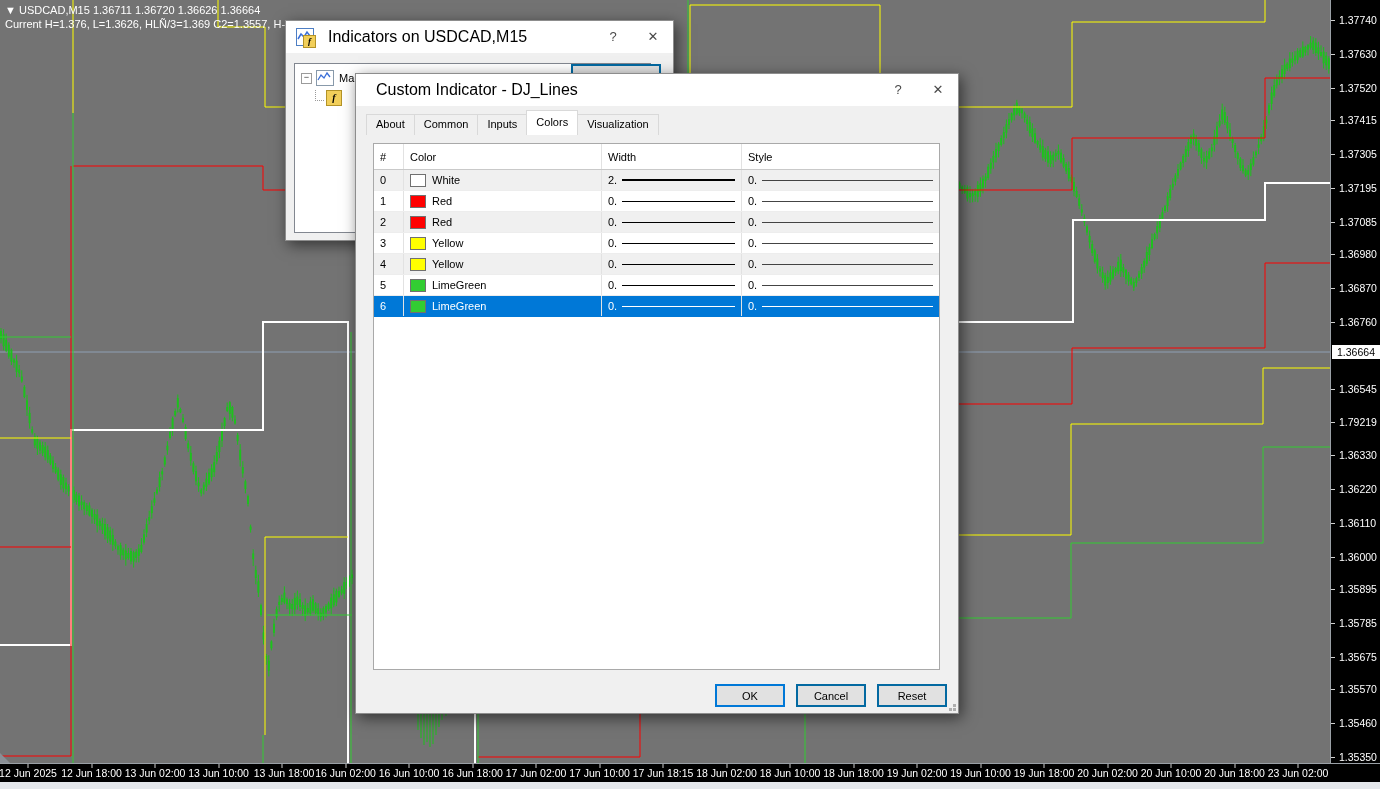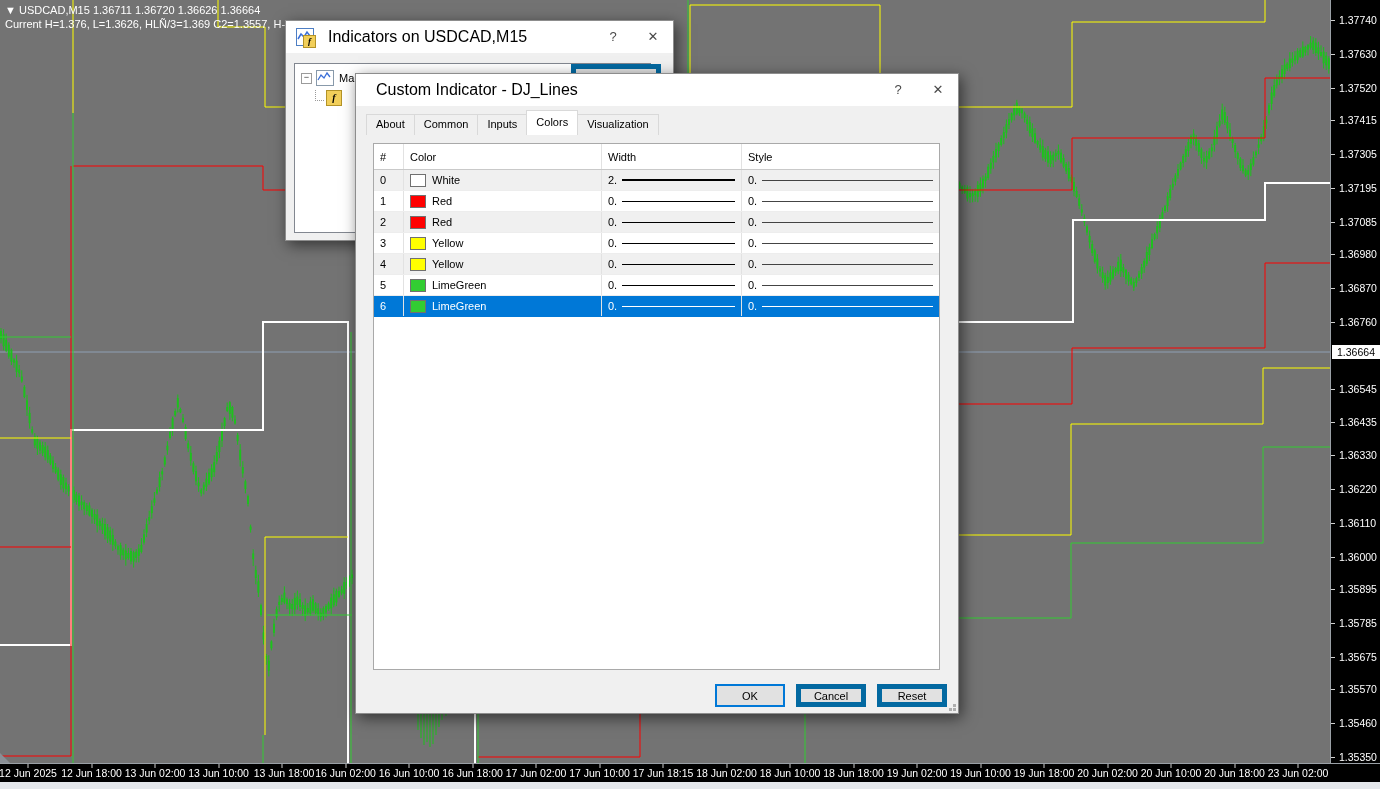--- a/index.html
+++ b/index.html
@@ -35,21 +35,21 @@
                    border:1px solid #b39328;font:italic bold 9px "Liberation Serif",serif;line-height:10px;text-align:center;}
   
   .listbox{position:absolute;background:#fff;border:1px solid #828790;}
   .treeRow{position:absolute;display:flex;align-items:center;height:18px;}
   .expBox{width:9px;height:9px;border:1px solid #9b9b9b;background:#fff;font-size:9px;line-height:7px;
           text-align:center;color:#333;margin-right:4px;}
   .chartIco{width:16px;height:14px;background:#fff;border:1px solid #8899aa;margin-right:5px;position:relative;}
   .fIco{width:14px;height:14px;background:#f2cf5a;border:1px solid #b39328;margin-right:5px;
         font:italic bold 10px "Liberation Serif",serif;line-height:13px;text-align:center;}
   .dots{border-left:1px dotted #9a9a9a;border-bottom:1px dotted #9a9a9a;width:8px;height:10px;margin:0 2px 6px 14px;}
-  .btn{position:absolute;background:#e1e1e1;border:5px solid #0369a1;text-align:center;font-size:11px;cursor:default;}
+  .btn{position:absolute;background:#e1e1e1;border:2px solid #0369a1;text-align:center;font-size:11px;cursor:default;}
   .btn.focused{border:1px solid #0078d7;box-shadow:inset 0 0 0 1px #0078d7;}
   
   .tabs{position:absolute;display:flex;align-items:flex-end;height:22px;}
   .tab{padding:3px 9px 4px 9px;border:1px solid #d9d9d9;border-bottom:none;background:#f0f0f0;
        margin-right:-1px;height:13px;line-height:13px;}
   .tab.active{background:#fff;padding-top:5px;height:15px;position:relative;z-index:2;}
   
   .ctable{position:absolute;background:#fff;border:1px solid #a9a9a9;overflow:hidden;}
   .crow{display:flex;height:20px;align-items:center;border-bottom:1px solid #ededed;}
   .crow.hdrRow{height:25px;border-bottom:1px solid #c9c9c9;font-size:11px;}
@@ -695,21 +695,21 @@
       <div class="pLabel" style="top: 221.981px;">1.37085</div>
       <div class="pTick" style="top: 254.36px;"></div>
       <div class="pLabel" style="top: 254.36px;">1.36980</div>
       <div class="pTick" style="top: 288.28px;"></div>
       <div class="pLabel" style="top: 288.28px;">1.36870</div>
       <div class="pTick" style="top: 322.201px;"></div>
       <div class="pLabel" style="top: 322.201px;">1.36760</div>
       <div class="pTick" style="top: 388.5px;"></div>
       <div class="pLabel" style="top: 388.5px;">1.36545</div>
       <div class="pTick" style="top: 422.421px;"></div>
-      <div class="pLabel" style="top: 422.421px;">1.36435</div>
+      <div class="pLabel" style="top: 422.421px;">1.79219</div>
       <div class="pTick" style="top: 454.799px;"></div>
       <div class="pLabel" style="top: 454.799px;">1.36330</div>
       <div class="pTick" style="top: 488.72px;"></div>
       <div class="pLabel" style="top: 488.72px;">1.36220</div>
       <div class="pTick" style="top: 522.64px;"></div>
       <div class="pLabel" style="top: 522.64px;">1.36110</div>
       <div class="pTick" style="top: 556.561px;"></div>
       <div class="pLabel" style="top: 556.561px;">1.36000</div>
       <div class="pTick" style="top: 588.939px;"></div>
       <div class="pLabel" style="top: 588.939px;">1.35895</div>

